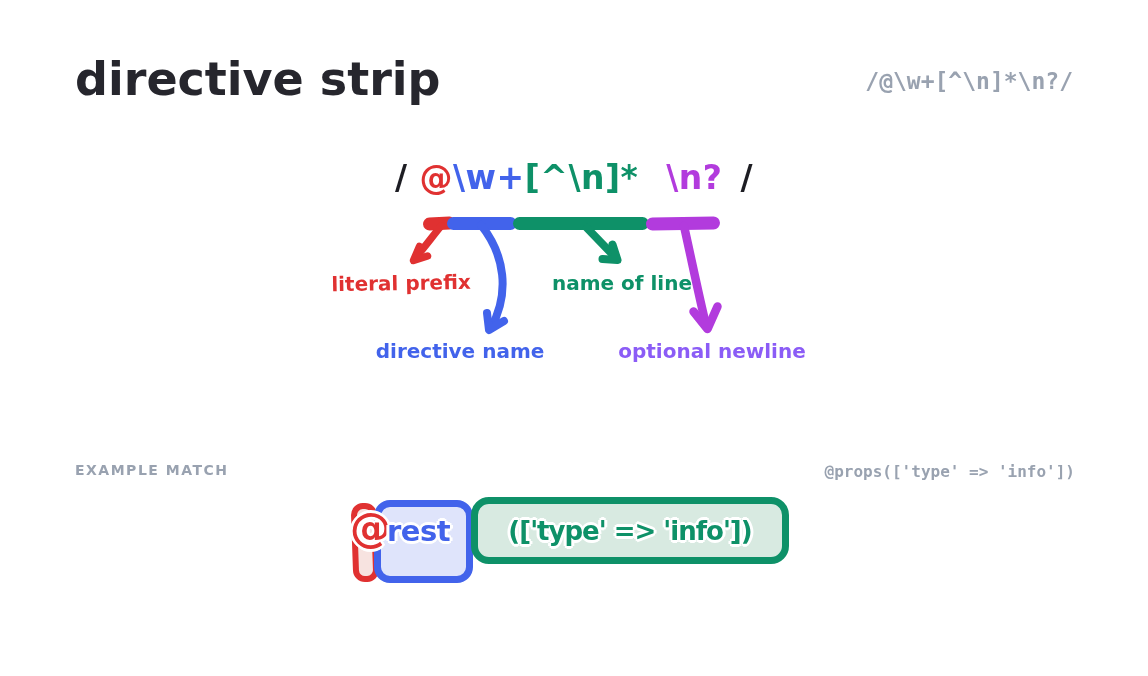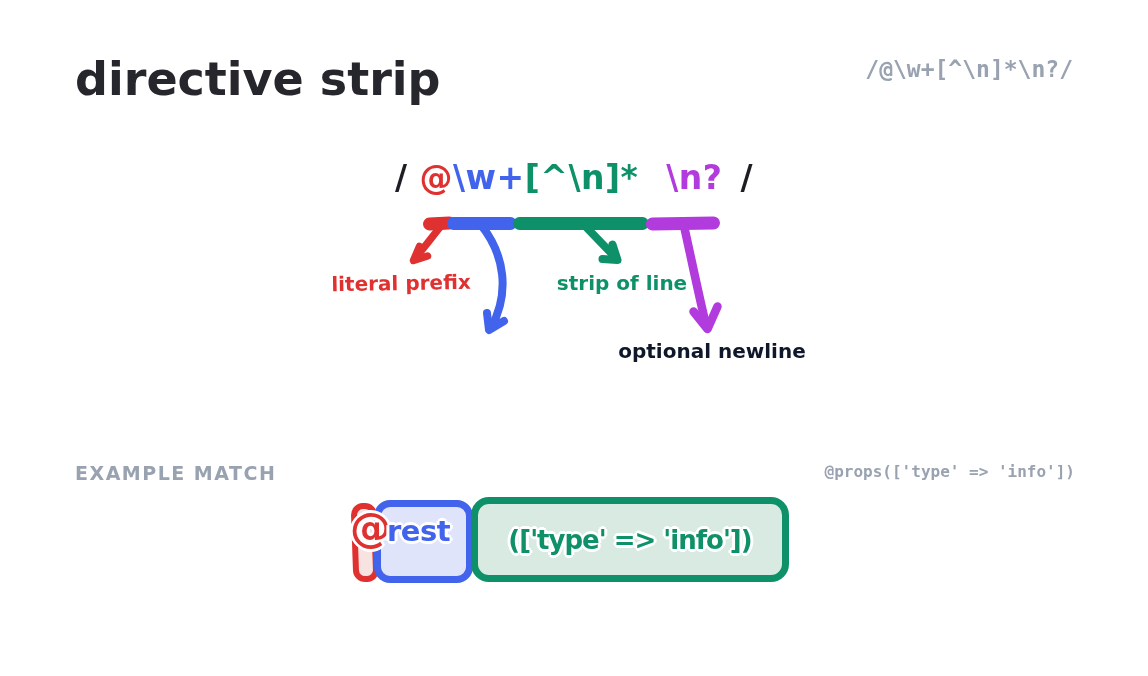--- a/index.html
+++ b/index.html
@@ -14,26 +14,26 @@
     font-size:46px; font-weight:800; letter-spacing:0px;
     color:#26262d; margin:0;
   }
 
   
   .code-gray {
     position:absolute; color:#99a2b0;
     font-family:"DejaVu Sans Mono", monospace; font-weight:600;
     white-space:pre;
   }
-  .full-regex { top:56px; right:75px; font-size:23px; }
+  .full-regex { top:68px; right:75px; font-size:23px; }
   .example-code { top:462px; right:73px; font-size:16px;margin-left:35px; }
 
   .example-heading {
     position:absolute; left:75px; top:462px;
-    color:#99a2b0; font-size:19px; font-weight:800; letter-spacing:1.5px;
+    color:#99a2b0; font-size:14px; font-weight:800; letter-spacing:1.5px;
   }
 
   
   .regex-line {
     position:absolute; left:0; top:158px; width:100%;
     display:flex; justify-content:center; align-items:baseline;
     font-size:33px; font-weight:800; letter-spacing:0.5px; white-space:pre;
   }
   .tok-slash   { color:#1d1d23; }
   .tok-prefix  { color:#e03131; margin-left:12px; }
@@ -55,35 +55,35 @@
   .arrow-layer path { fill:none; stroke-linecap:round; stroke-linejoin:round; }
 
   
   .anno {
     position:absolute; transform:translateX(-50%);
     font-size:20px; font-weight:800; white-space:nowrap;
   }
   .anno-prefix  { left:401px; top:271px; color:#e03131; transform:translateX(-50%) rotate(-1deg); }
   .anno-rest    { left:622px; top:271px; color:#0e9168; }
   .anno-name    { left:460px; top:339px; color:#4263eb; }
-  .anno-newline { left:712px; top:339px; color:#0f172a; }
+  .anno-newline { left:712px; top:339px; color:#8b5cf6; }
 
   
   .mbox { position:absolute; box-sizing:border-box; }
   .box-prefix {
     left:352px; top:503px; width:26px; height:79px; z-index:1;
     border:6px solid #e03131; border-radius:12px; background:#f7e3e0;
     transform:rotate(-2deg);
   }
   .box-name {
     left:374px; top:500px; width:99px; height:83px; z-index:2;
     border:7px solid #4263eb; border-radius:16px; background:#dfe4fb;
   }
   .box-rest {
-    left:471px; top:497px; width:318px; height:85px; z-index:3;
+    left:471px; top:497px; width:318px; height:67px; z-index:3;
     border:7px solid #0e9168; border-radius:18px; background:#d8eae1;
     display:flex; align-items:center; justify-content:center;
   }
   .halo {
     text-shadow:
       2px 0 0 #fff, -2px 0 0 #fff, 0 2px 0 #fff, 0 -2px 0 #fff,
       1.6px 1.6px 0 #fff, -1.6px 1.6px 0 #fff, 1.6px -1.6px 0 #fff, -1.6px -1.6px 0 #fff,
       3px 0 0 #fff, -3px 0 0 #fff, 0 3px 0 #fff, 0 -3px 0 #fff;
   }
   .match-prefix {
@@ -133,21 +133,22 @@
       <path d="M587 228 L615 257" stroke="#0e9168" stroke-width="8"></path>
       <path d="M612.5 244.5 L617.5 260 L602.5 259" stroke="#0e9168" stroke-width="8"></path>
     </g>
     <g>
       <path d="M684 226 C 692 262, 699 296, 706 325" stroke="#b23bdd" stroke-width="8.5"></path>
       <path d="M693.5 311.5 L707.5 329 L717.5 306.5" stroke="#b23bdd" stroke-width="8.5"></path>
     </g>
   </svg>
 
   <div class="anno anno-prefix">literal prefix</div>
-  <div class="anno anno-rest">strip of line</div>
+  <div class="anno anno-rest">name of line</div>
+  <div class="anno anno-name">directive name</div>
   <div class="anno anno-newline">optional newline</div>
 
   <div class="example-heading">EXAMPLE MATCH</div>
   <div class="code-gray example-code">@props(['type' =&gt; 'info'])</div>
 
   <div class="mbox box-prefix"></div>
   <div class="mbox box-name"></div>
   <div class="mbox box-rest">
     <span class="match-rest halo">(['type' =&gt; 'info'])</span>
   </div>

